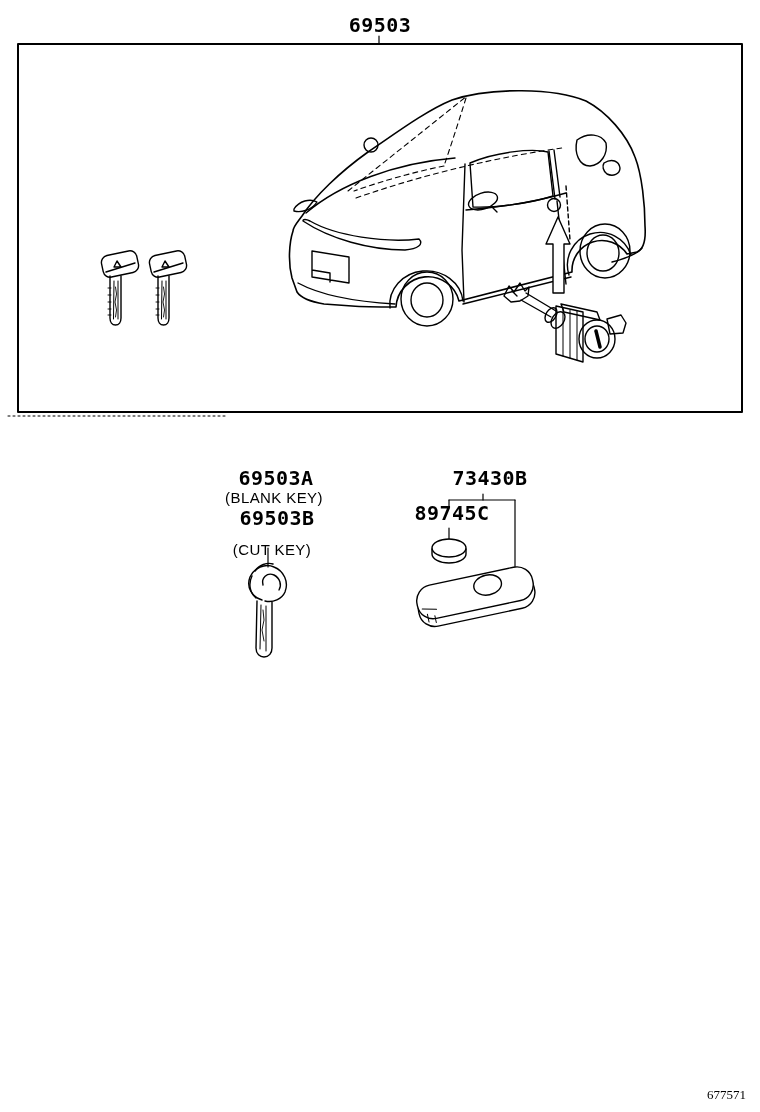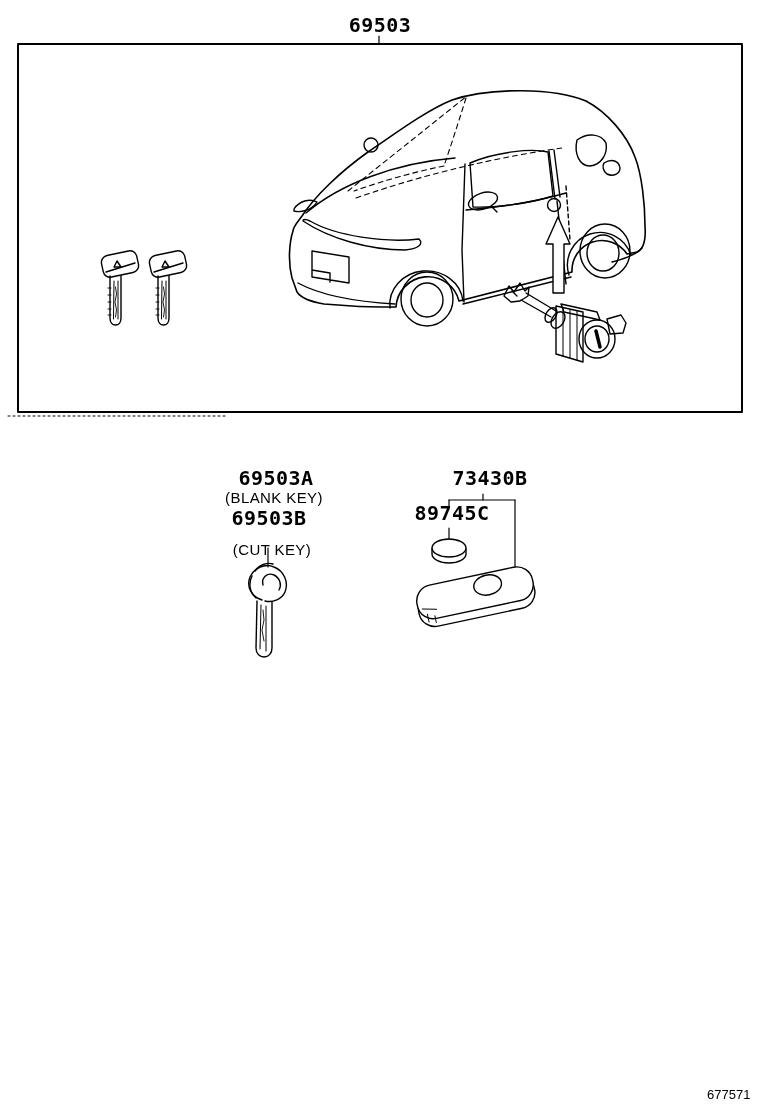--- a/index.html
+++ b/index.html
@@ -2,21 +2,21 @@
 <html><head>
 <meta charset="utf-8">
 <style>
   html,body{margin:0;padding:0;background:#fff;}
   .page{position:relative;width:760px;height:1112px;background:#fff;overflow:hidden;
         font-family:"DejaVu Sans Mono",monospace;color:#000;}
   .art{position:absolute;left:0;top:0;width:760px;height:1112px;}
   .lbl{position:absolute;white-space:nowrap;transform:translateX(-50%);line-height:1.05;}
   .pn{font-family:"DejaVu Sans Mono",monospace;font-weight:700;font-size:20px;letter-spacing:0.5px;}
   .cap{font-family:"Liberation Sans","DejaVu Sans",sans-serif;font-weight:400;font-size:15px;letter-spacing:0.4px;}
-  .dwg{font-family:Liberation Sans, sans-serif;font-weight:400;font-size:13px;transform:none;}
+  .dwg{font-family:Liberation Serif, serif;font-weight:400;font-size:13px;transform:none;}
 </style>
 </head>
 <body>
 
 <div class="page">
 
   <svg class="art" viewBox="0 0 760 1112" fill="none" stroke="#000" stroke-width="1.4" stroke-linecap="round" stroke-linejoin="round">
 
     <g>
       <rect x="18" y="44" width="724" height="368" stroke-width="2"></rect>
@@ -127,20 +127,20 @@
       <ellipse cx="489" cy="588" rx="14" ry="10"></ellipse>
       <path d="M424,604 L424,612 M431,607 L431,614 M420,598 L434,601" stroke-width="1"></path>
     </g>
   </svg>
 
   <div class="lbl pn" style="left:380px;top:15px">69503</div>
 
   <div class="lbl pn" style="left:276px;top:468px">69503A</div>
   <div class="lbl cap" style="left:274px;top:490px">(BLANK KEY)</div>
 
-  <div class="lbl pn" style="left:269px;top:508px">69503B</div>
+  <div class="lbl pn" style="left:277px;top:508px">69503B</div>
   <div class="lbl cap" style="left:272px;top:542px">(CUT KEY)</div>
 
   <div class="lbl pn" style="left:490px;top:468px">73430B</div>
   <div class="lbl pn" style="left:452px;top:503px">89745C</div>
 
   <div class="lbl dwg" style="left:707px;top:1088px">677571</div>
 </div>
 
 </body></html>

